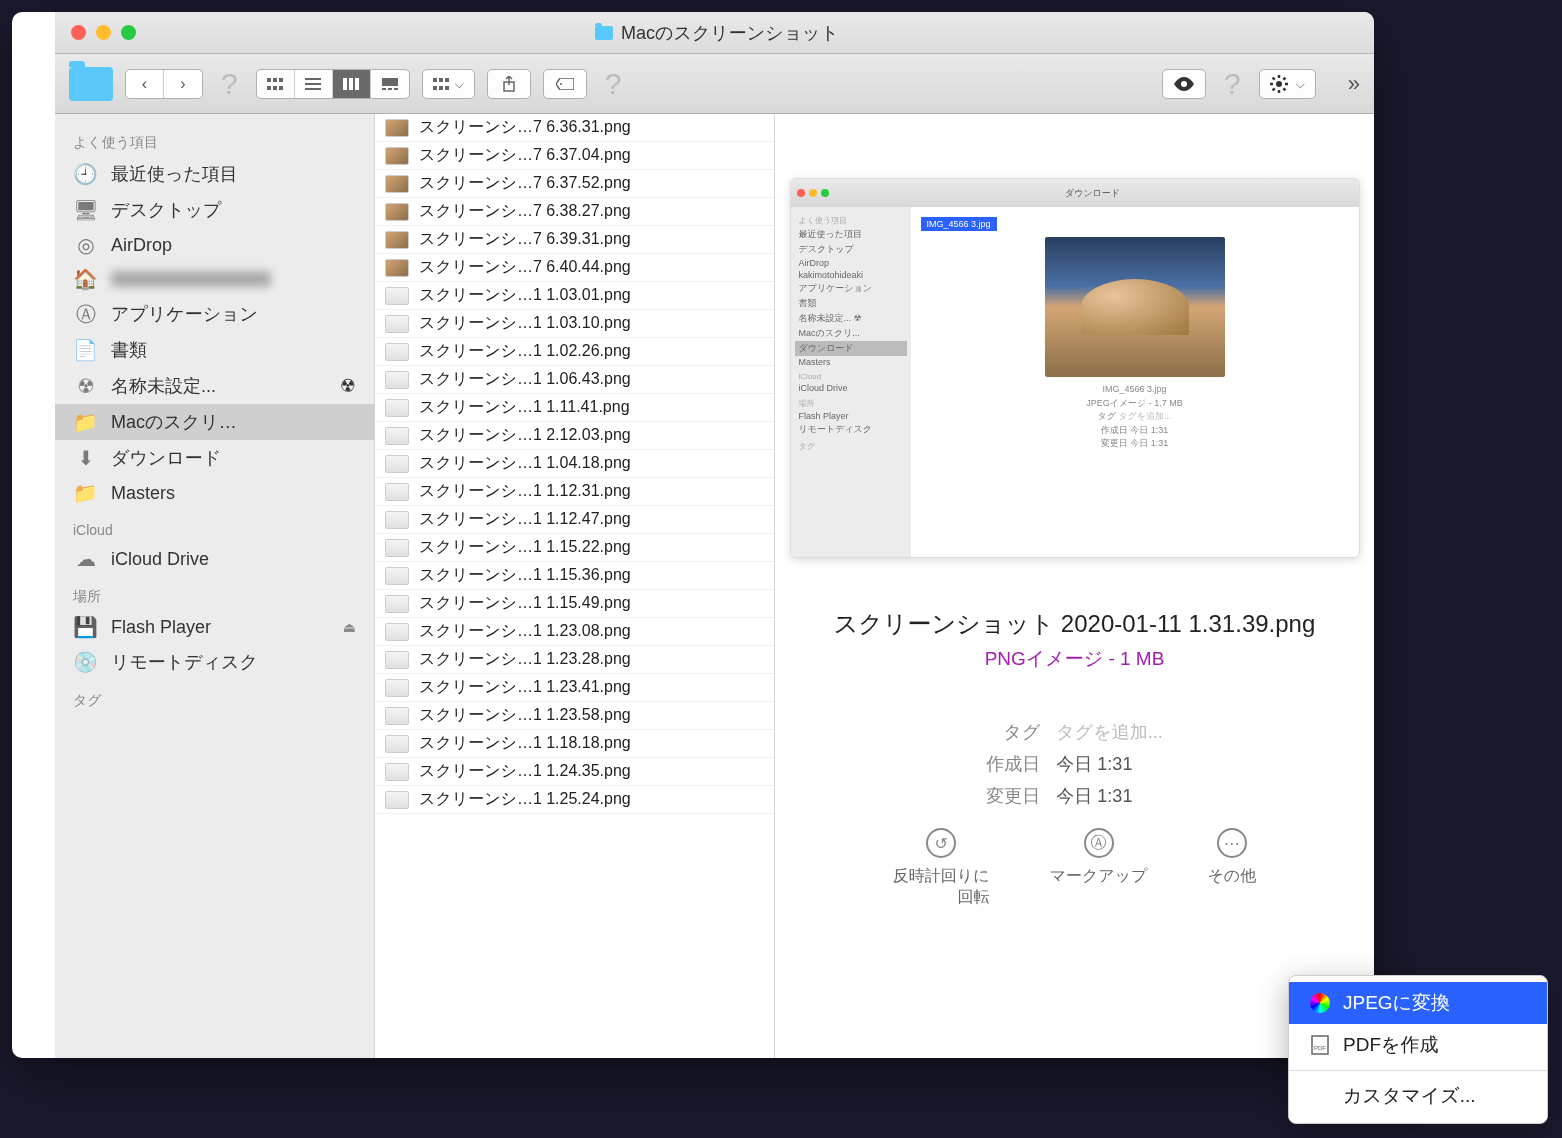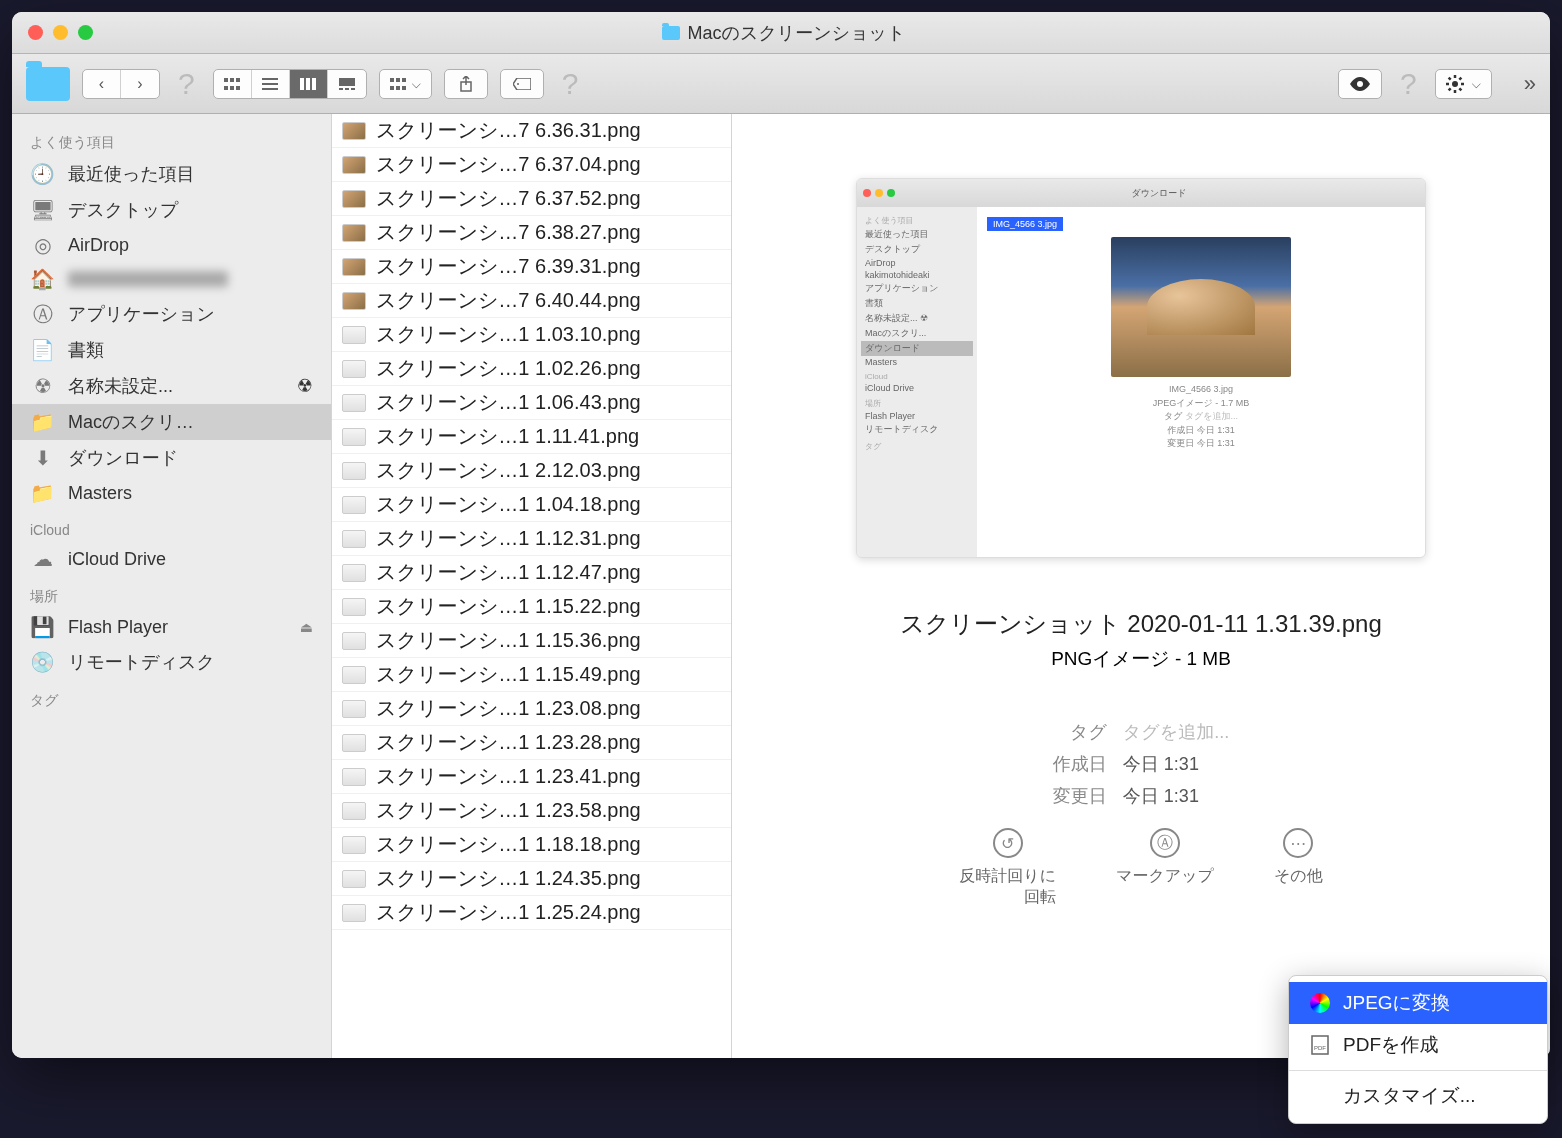--- a/index.html
+++ b/index.html
@@ -1,17 +1,17 @@
 <!DOCTYPE html>
 <html><head>
 <meta charset="utf-8">
 <style>
 * { margin:0; padding:0; box-sizing:border-box; font-family:-apple-system,"Helvetica Neue",sans-serif; }
 body { background:#1a1a2e; width:1562px; height:1138px; overflow:hidden; }
-.window { position:absolute; left:12px; top:12px; width:1538px; height:1046px; background:#fff; border-radius:10px; box-shadow:0 20px 60px rgba(0,0,0,.5); overflow:hidden; display:flex; flex-direction:column; }
+.window { position:absolute; left:12px; top:12px; width:1362px; height:1046px; background:#fff; border-radius:10px; box-shadow:0 20px 60px rgba(0,0,0,.5); overflow:hidden; display:flex; flex-direction:column;padding-left:43px; }
 .titlebar { height:42px; background:linear-gradient(#e9e9e9,#dcdcdc); display:flex; align-items:center; padding:0 16px; border-bottom:1px solid #b4b4b4; }
 .traffic { display:flex; gap:10px; }
 .tl { width:15px; height:15px; border-radius:50%; }
 .tl.r{background:#ff5f57}.tl.y{background:#ffbd2e}.tl.g{background:#28ca42}
 .title { flex:1; text-align:center; font-size:18px; color:#333; display:flex; align-items:center; justify-content:center; gap:8px;}
 .title-folder{width:18px;height:14px;background:#5ac8fa;border-radius:2px;position:relative}
 .title-folder:before{content:"";position:absolute;top:-3px;left:0;width:7px;height:3px;background:#5ac8fa;border-radius:2px 2px 0 0}
 .toolbar { height:60px; background:linear-gradient(#e9e9e9,#d8d8d8); display:flex; align-items:center; padding:0 14px; gap:12px; border-bottom:1px solid #b0b0b0;}
 .tb-folder{width:44px;height:34px;background:#5ac8fa;border-radius:4px;position:relative}
 .tb-folder:before{content:"";position:absolute;top:-6px;left:0;width:16px;height:6px;background:#5ac8fa;border-radius:3px 3px 0 0}
@@ -23,36 +23,36 @@
 .q{font-size:30px;color:#bbb;font-weight:300;padding:0 6px}
 .spacer{flex:1}
 .body{flex:1;display:flex;overflow:hidden}
 .sidebar{width:320px;background:#ececec;border-right:1px solid #d4d4d4;padding:8px 0;overflow-y:auto}
 .sb-head{font-size:14px;color:#888;padding:12px 18px 4px;font-weight:500}
 .sb-item{display:flex;align-items:center;gap:12px;padding:6px 18px;font-size:18px;color:#333;cursor:pointer}
 .sb-item.sel{background:#cfcfcf}
 .sb-icon{width:26px;height:22px;display:flex;align-items:center;justify-content:center;color:#7a7a7a;font-size:20px}
 .sb-item .blur{filter:blur(4px);background:#aaa;width:160px;height:16px;border-radius:3px}
 .list{width:400px;border-right:1px solid #d4d4d4;overflow-y:auto;background:#fff}
-.row{display:flex;align-items:center;gap:10px;padding:3px 10px;font-size:20px;color:#222;border-bottom:1px solid #f0f0f0;white-space:nowrap;cursor:pointer}
+.row{display:flex;align-items:center;gap:10px;padding:3px 10px;font-size:16px;color:#222;border-bottom:1px solid #f0f0f0;white-space:nowrap;cursor:pointer}
 .row .thumb{width:24px;height:18px;background:linear-gradient(135deg,#d4a574,#8b6f47);border:1px solid #ccc;border-radius:2px;flex-shrink:0}
 .row .thumb.win{background:linear-gradient(#f5f5f5,#e0e0e0)}
 .preview{flex:1;background:#fff;display:flex;flex-direction:column;align-items:center;padding:24px;overflow:hidden}
 .pv-img{width:570px;height:380px;background:#f5f5f5;border:1px solid #ddd;border-radius:6px;box-shadow:0 2px 8px rgba(0,0,0,.15);margin-top:40px;position:relative;overflow:hidden}
 .pv-inner-sb{position:absolute;left:0;top:28px;bottom:0;width:120px;background:#ececec;font-size:9px;color:#666;padding:4px}
 .pv-inner-sb div{padding:1px 4px}
 .pv-inner-top{position:absolute;top:0;left:0;right:0;height:28px;background:linear-gradient(#e9e9e9,#d8d8d8);display:flex;align-items:center;padding:0 6px;gap:4px}
 .pv-inner-top .mt{width:8px;height:8px;border-radius:50%}
 .pv-inner-main{position:absolute;left:120px;top:28px;right:0;bottom:0;background:#fff;display:flex;flex-direction:column;align-items:center;padding:10px}
 .pv-sel-file{background:#2962ff;color:#fff;font-size:9px;padding:2px 6px;align-self:flex-start;margin-bottom:6px}
 .pv-desert{width:180px;height:140px;background:linear-gradient(180deg,#2a3f5f 0%,#4a6fa5 35%,#d4a574 50%,#8b6f47 100%);border-radius:2px;position:relative}
 .pv-desert:after{content:"";position:absolute;bottom:30%;left:20%;width:60%;height:40%;background:radial-gradient(ellipse at 30% 30%,#e8c49a,#a0763f);border-radius:50% 50% 0 0}
 .pv-meta{font-size:9px;color:#888;text-align:center;margin-top:6px;line-height:1.5}
 .pv-name{font-size:24px;color:#222;margin-top:50px;text-align:center}
-.pv-sub{font-size:19px;color:#000000;margin-top:6px}
+.pv-sub{font-size:19px;color:#a21caf;margin-top:6px}
 .pv-tags{margin-top:48px;font-size:18px;color:#888;display:grid;grid-template-columns:auto auto;gap:8px 16px;align-items:center}
 .pv-tags .lbl{text-align:right;color:#888;font-weight:500}
 .pv-tags .val{color:#555}
 .pv-actions{margin-top:20px;display:flex;gap:60px;justify-content:center;width:100%;position:relative}
 .pv-act{display:flex;flex-direction:column;align-items:center;gap:8px;font-size:16px;color:#666;cursor:pointer}
 .pv-act-icon{width:30px;height:30px;border:2px solid #888;border-radius:50%;display:flex;align-items:center;justify-content:center;font-size:16px;color:#888}
 .menu{position:absolute;right:14px;bottom:14px;width:260px;background:#fff;border:1px solid #ccc;border-radius:8px;box-shadow:0 8px 30px rgba(0,0,0,.3);padding:6px 0;z-index:100}
 .menu-item{padding:8px 20px;font-size:19px;color:#222;display:flex;align-items:center;gap:12px;cursor:pointer}
 .menu-item.hl{background:#2962ff;color:#fff}
 .menu-sep{height:1px;background:#ddd;margin:4px 0}
@@ -239,20 +239,24 @@
           <span class="thumb"></span>
           <span>スクリーンシ…7 6.38.27.png</span>
         </div>
         <div class="row">
           <span class="thumb"></span>
           <span>スクリーンシ…7 6.39.31.png</span>
         </div>
         <div class="row">
           <span class="thumb"></span>
           <span>スクリーンシ…7 6.40.44.png</span>
+        </div>
+        <div class="row">
+          <span class="thumb win"></span>
+          <span>スクリーンシ…1 1.03.01.png</span>
         </div>
         <div class="row">
           <span class="thumb win"></span>
           <span>スクリーンシ…1 1.03.10.png</span>
         </div>
         <div class="row">
           <span class="thumb win"></span>
           <span>スクリーンシ…1 1.02.26.png</span>
         </div>
         <div class="row">

